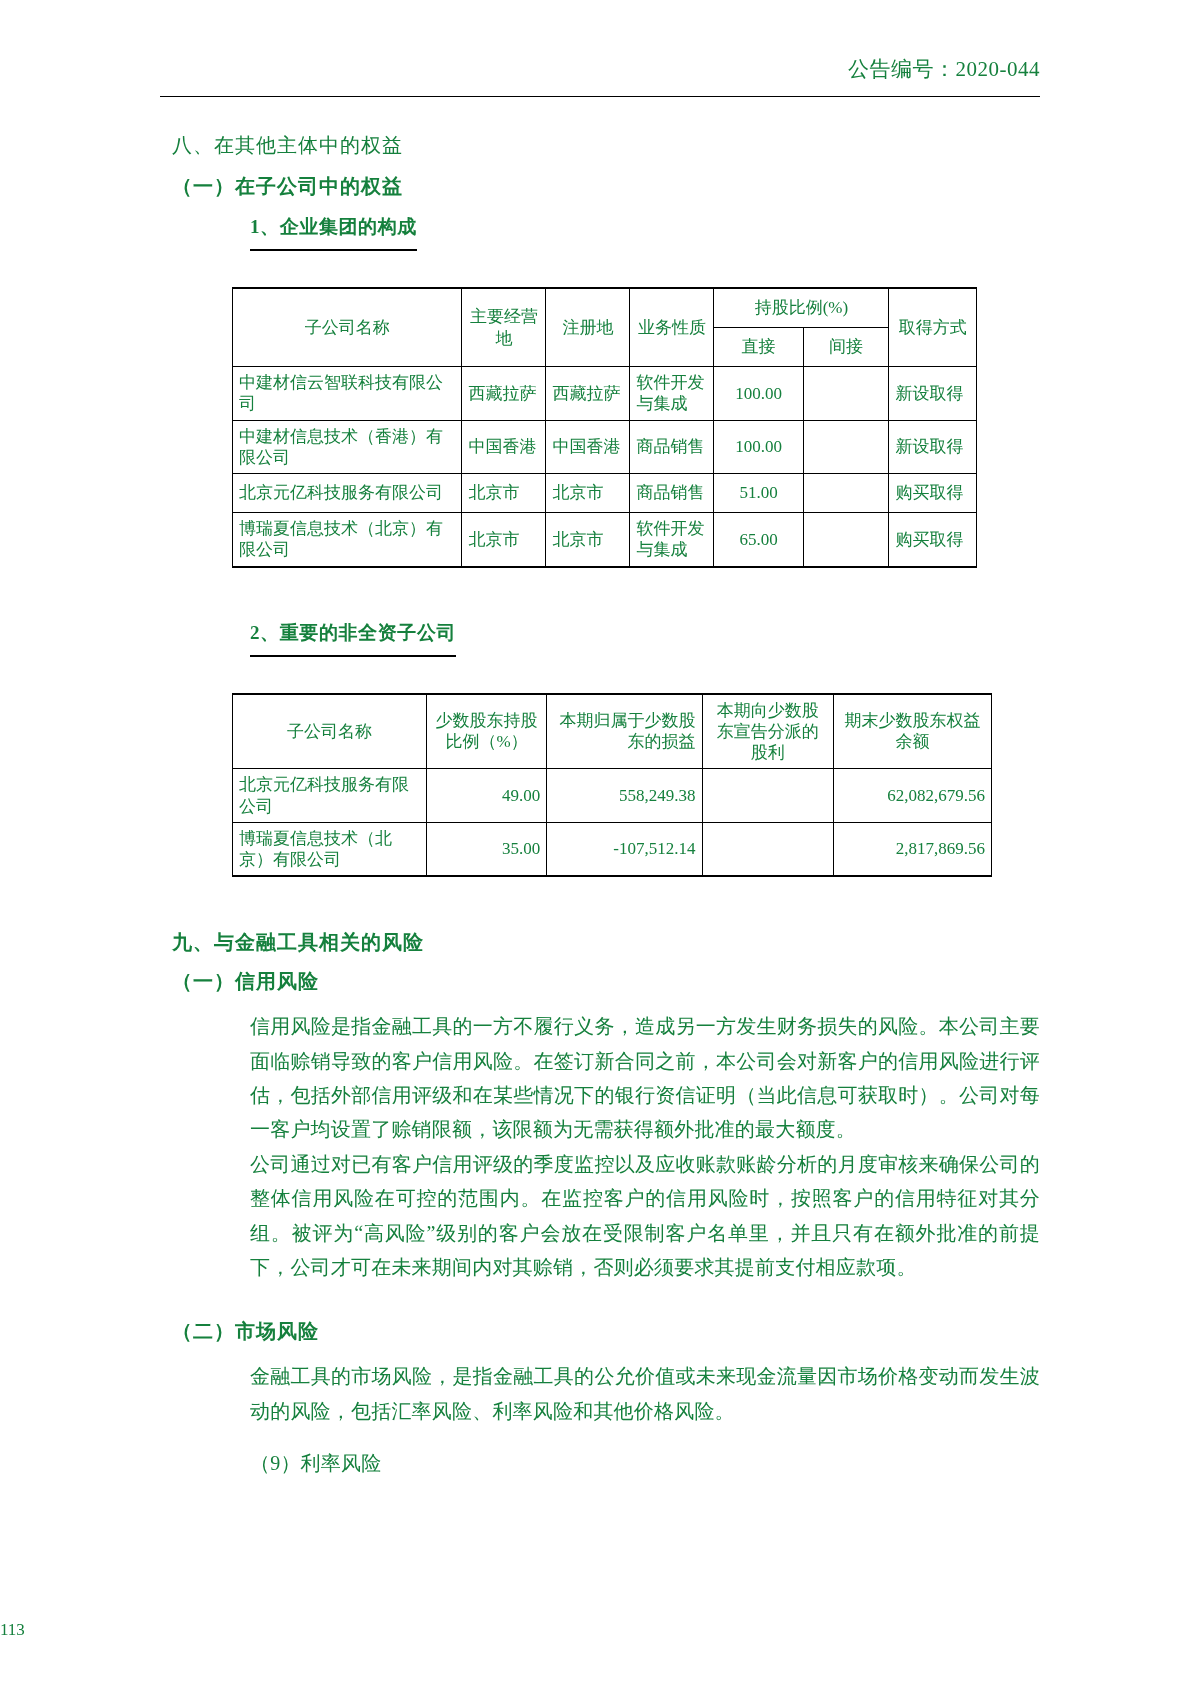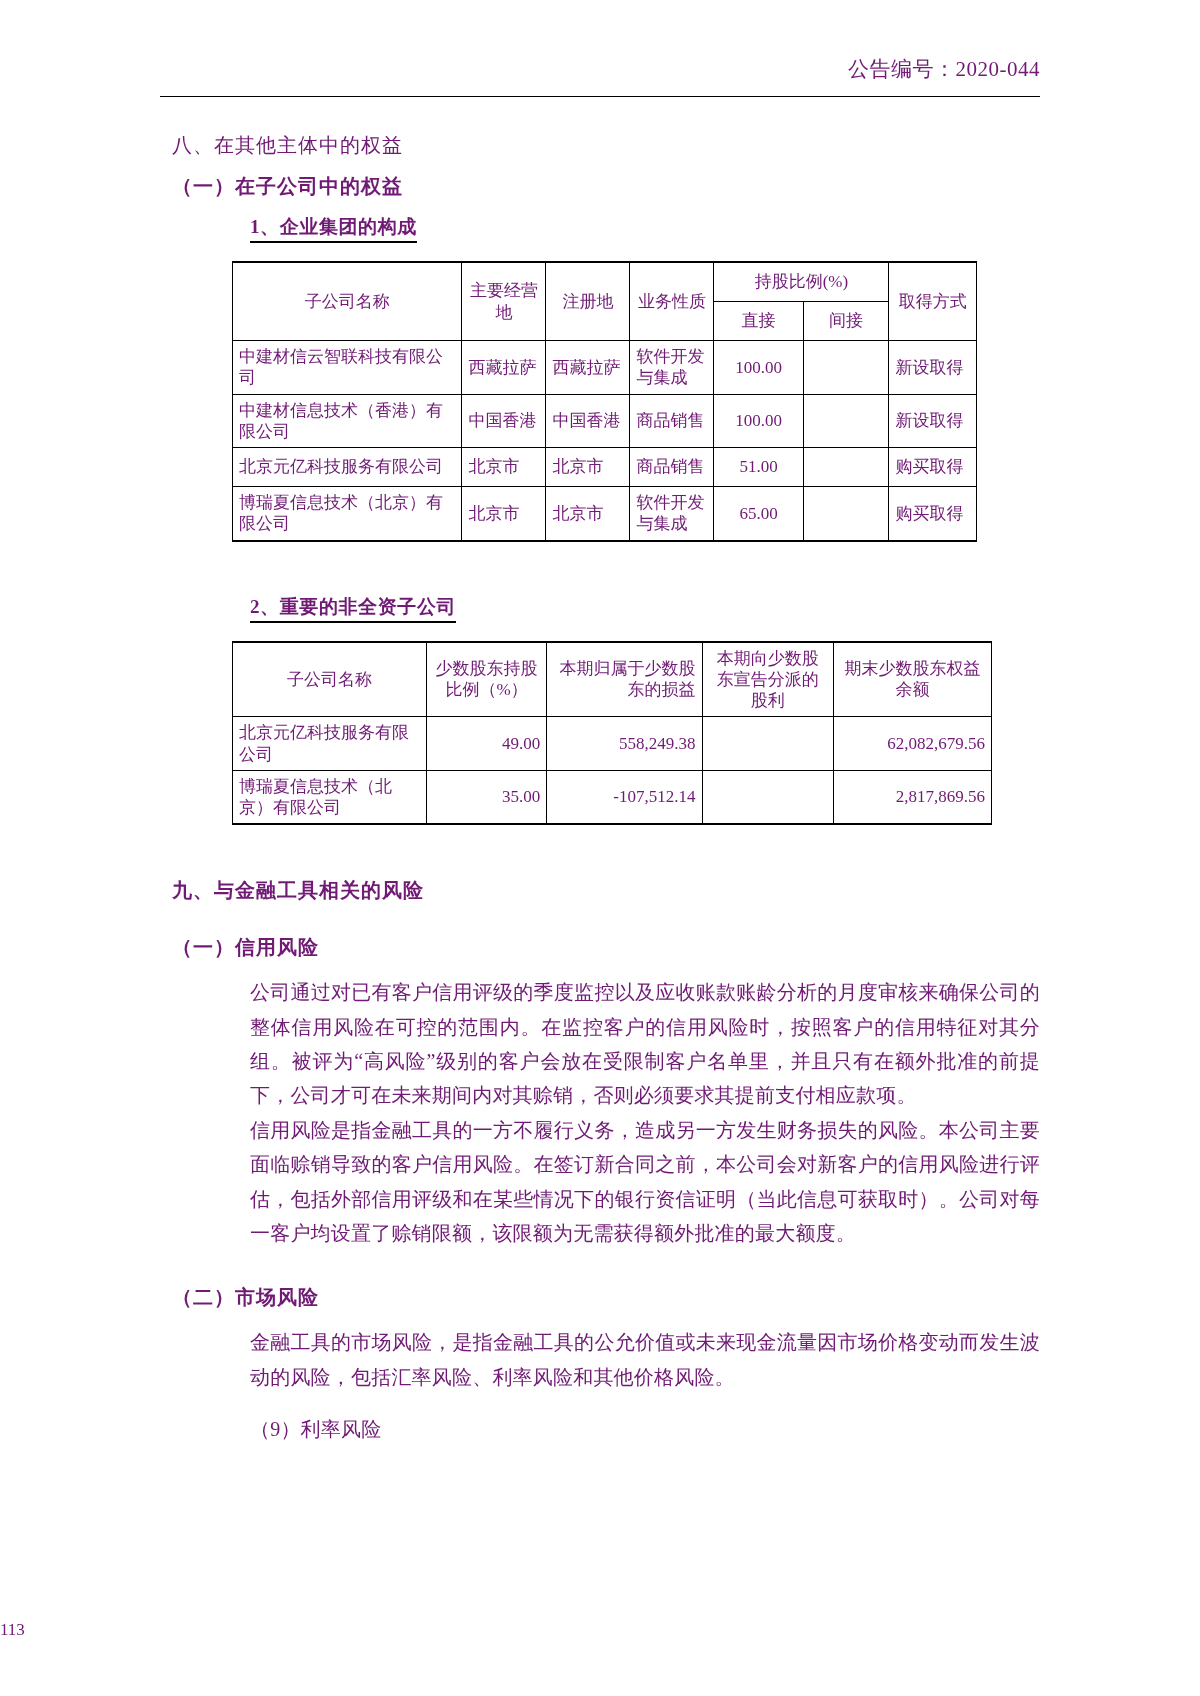--- a/index.html
+++ b/index.html
@@ -6,21 +6,21 @@
     margin: 0;
     padding: 0;
     background: #ffffff;
   }
   .page {
     position: relative;
     width: 1200px;
     height: 1696px;
     background: #ffffff;
     font-family: "Liberation Serif", "DejaVu Serif", serif;
-    color: #701a75;
+    color: #15803d;
     box-sizing: border-box;
   }
   .header {
     position: absolute;
     top: 55px;
     left: 160px;
     right: 160px;
     text-align: right;
     font-size: 21px;
     letter-spacing: 0.5px;
@@ -46,25 +46,25 @@
   }
   .h-sub {
     font-size: 20px;
     font-weight: bold;
     margin: 0 0 14px 12px;
     letter-spacing: 1px;
   }
   .h-sub2 {
     font-size: 19px;
     font-weight: bold;
-    margin: 0 0 10px 90px;
+    margin: 0 0 28px 90px;
     letter-spacing: 0.6px;
     display: inline-block;
     border-bottom: 2px solid #000;
-    padding-bottom: 1px;
+    padding-bottom: 9px;
   }
   .h-sub2-wrap { margin-bottom: 8px; }
 
   table.doc {
     border-collapse: collapse;
     margin-left: 72px;
     font-size: 17px;
     line-height: 1.25;
   }
   table.doc td, table.doc th {
@@ -105,21 +105,21 @@
     font-size: 20px;
     line-height: 1.72;
     margin: 0 0 0 90px;
     text-align: justify;
     text-indent: 0;
     letter-spacing: 0.2px;
   }
   .sec9 {
     font-size: 20px;
     font-weight: bold;
-    margin: 0 0 30px 12px;
+    margin: 0 0 12px 12px;
     letter-spacing: 1px;
   }
   .pageno {
     position: absolute;
     bottom: 56px;
     left: 0;
     width: 100%;
     text-align: left;
     font-size: 17px;
   }
@@ -224,22 +224,22 @@
           <td class="r thick-bottom">2,817,869.56</td>
         </tr>
       </tbody>
     </table>
 
     <div class="gap-lg"></div>
 
     <div class="sec9">九、与金融工具相关的风险</div>
     <div class="h-sub">（一）信用风险</div>
 
+    <p class="body">信用风险是指金融工具的一方不履行义务，造成另一方发生财务损失的风险。本公司主要面临赊销导致的客户信用风险。在签订新合同之前，本公司会对新客户的信用风险进行评估，包括外部信用评级和在某些情况下的银行资信证明（当此信息可获取时）。公司对每一客户均设置了赊销限额，该限额为无需获得额外批准的最大额度。</p>
     <p class="body">公司通过对已有客户信用评级的季度监控以及应收账款账龄分析的月度审核来确保公司的整体信用风险在可控的范围内。在监控客户的信用风险时，按照客户的信用特征对其分组。被评为“高风险”级别的客户会放在受限制客户名单里，并且只有在额外批准的前提下，公司才可在未来期间内对其赊销，否则必须要求其提前支付相应款项。</p>
-    <p class="body">信用风险是指金融工具的一方不履行义务，造成另一方发生财务损失的风险。本公司主要面临赊销导致的客户信用风险。在签订新合同之前，本公司会对新客户的信用风险进行评估，包括外部信用评级和在某些情况下的银行资信证明（当此信息可获取时）。公司对每一客户均设置了赊销限额，该限额为无需获得额外批准的最大额度。</p>
 
     <div class="gap-md"></div>
 
     <div class="h-sub">（二）市场风险</div>
     <p class="body">金融工具的市场风险，是指金融工具的公允价值或未来现金流量因市场价格变动而发生波动的风险，包括汇率风险、利率风险和其他价格风险。</p>
     <div class="gap-sm"></div>
     <p class="body">（9）利率风险</p>
 
   </div>
 

